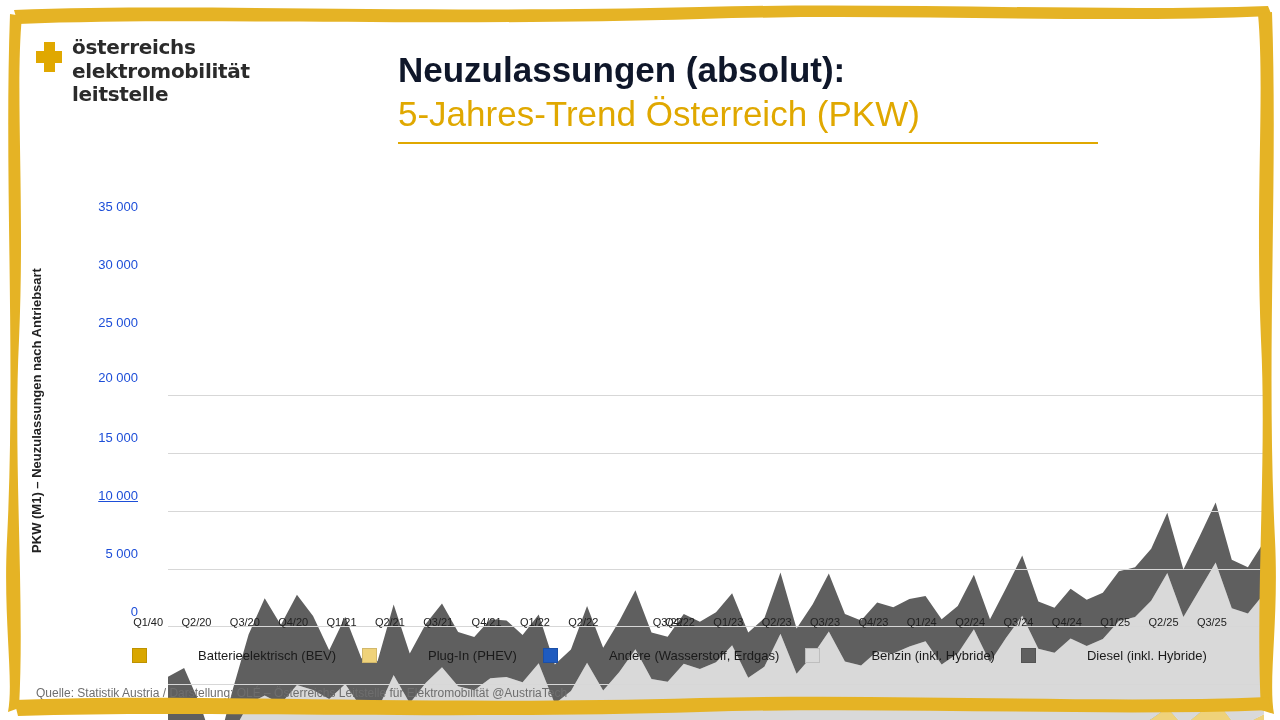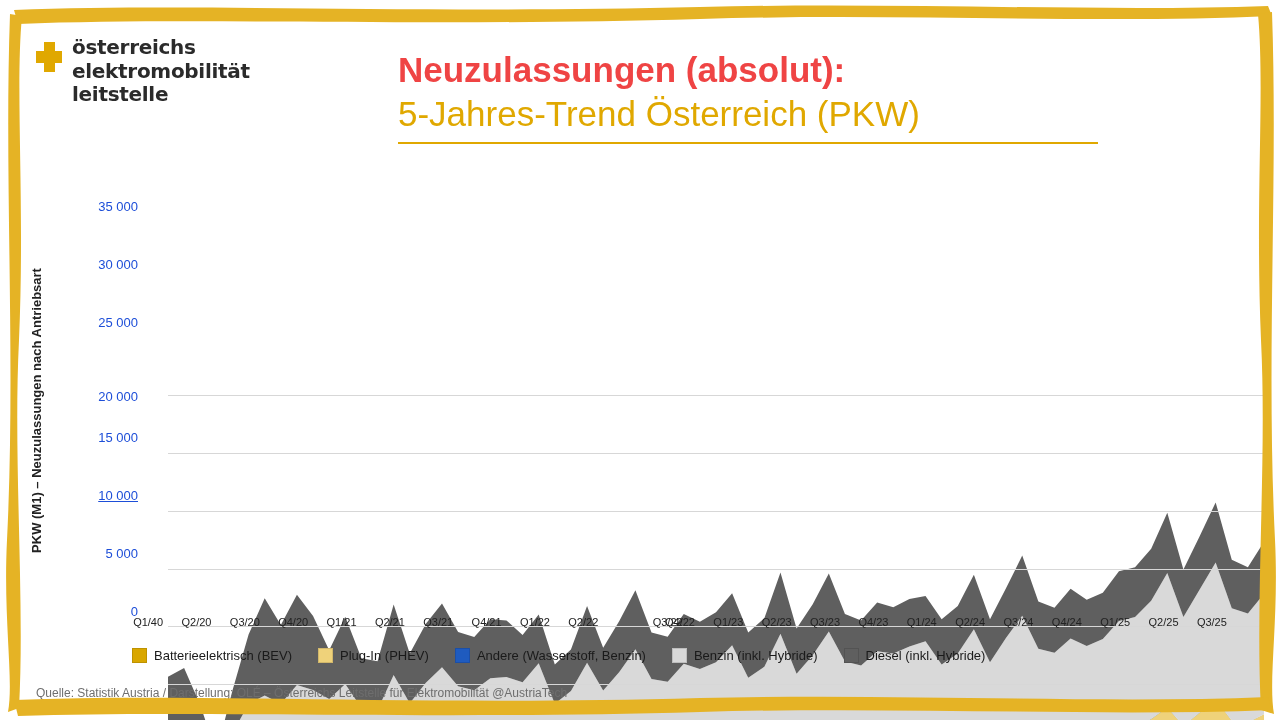--- a/index.html
+++ b/index.html
@@ -34,21 +34,21 @@
     content:"";position:absolute;background:#e0a800;
   }
   .ole-cross:before{left:8px;top:0;width:11px;height:30px;}
   .ole-cross:after{left:0;top:9px;width:26px;height:12px;}
   .ole-text{
     font-size:20px;line-height:1.18;font-weight:700;color:#2b2b2b;
     font-family:"DejaVu Sans", sans-serif;letter-spacing:-0.3px;
   }
   .title-wrap{position:absolute;left:398px;top:48px;width:840px;}
   .title1{
-    font-size:35px;font-weight:700;color:#ef4444;line-height:1.25;
+    font-size:35px;font-weight:700;color:#0f172a;line-height:1.25;
   }
   .title2{
     font-size:35px;font-weight:400;color:#e0a800;line-height:1.25;
   }
   .title-rule{
     margin-top:6px;width:700px;height:2px;background:#e0a800;
   }
   
   .chart-box{position:absolute;left:36px;top:188px;width:1210px;height:460px;}
   .ylabel{
@@ -71,21 +71,21 @@
   }
   .xticklabels div{
     position:absolute;font-size:11px;color:#222;transform:translateX(-50%);
     white-space:nowrap;
   }
   
   .legend{
     position:absolute;left:132px;top:648px;width:1100px;
     display:flex;align-items:center;font-size:13px;color:#1a1a1a;
   }
-  .legend .item{display:flex;align-items:flex-start;margin-right:26px;white-space:nowrap;}
+  .legend .item{display:flex;align-items:flex-start;margin-right:26px;white-space:nowrap;gap:44px;}
   .legend .swatch{width:13px;height:13px;margin-right:7px;border:1px solid rgba(0,0,0,.12);}
   .source{
     position:absolute;left:36px;top:686px;font-size:12px;color:#6e6e6e;
   }
 </style>
 </head>
 <body>
 
 <div class="slide">
 
@@ -109,21 +109,21 @@
   <div class="ylabel">
     <span>PKW (M1) – Neuzulassungen nach Antriebsart</span>
   </div>
 
   <div class="chart-box">
     <div id="ytick-layer">
         <div class="ytick" style="top: 424px;">0</div>
         <div class="ytick" style="top: 366.143px;">5 000</div>
         <div class="ytick" style="top: 308.286px; text-decoration: underline;">10 000</div>
         <div class="ytick" style="top: 250.429px;">15 000</div>
-        <div class="ytick" style="top: 209px;">20 000</div>
+        <div class="ytick" style="top: 190px;">20 000</div>
         <div class="ytick" style="top: 134.714px;">25 000</div>
         <div class="ytick" style="top: 76.8571px;">30 000</div>
         <div class="ytick" style="top: 19px;">35 000</div>
       </div>
     <div class="plot" id="plot">
       <div id="gridlines">
           <div class="gridline" style="top: 289.286px;"></div>
           <div class="gridline" style="top: 231.429px;"></div>
           <div class="gridline" style="top: 173.571px;"></div>
           <div class="gridline" style="top: 115.714px;"></div>
@@ -171,21 +171,21 @@
       <div class="item">
         <span class="swatch" style="background: rgb(217, 167, 0);"></span>
         <span>Batterieelektrisch (BEV)</span>
       </div>
       <div class="item">
         <span class="swatch" style="background: rgb(239, 210, 122);"></span>
         <span>Plug-In (PHEV)</span>
       </div>
       <div class="item">
         <span class="swatch" style="background: rgb(31, 91, 191);"></span>
-        <span>Andere (Wasserstoff, Benzin)</span>
+        <span>Andere (Wasserstoff, Erdgas)</span>
       </div>
       <div class="item">
         <span class="swatch" style="background: rgb(217, 217, 217);"></span>
         <span>Benzin (inkl. Hybride)</span>
       </div>
       <div class="item">
         <span class="swatch" style="background: rgb(95, 95, 95);"></span>
         <span>Diesel (inkl. Hybride)</span>
       </div>
     </div>

